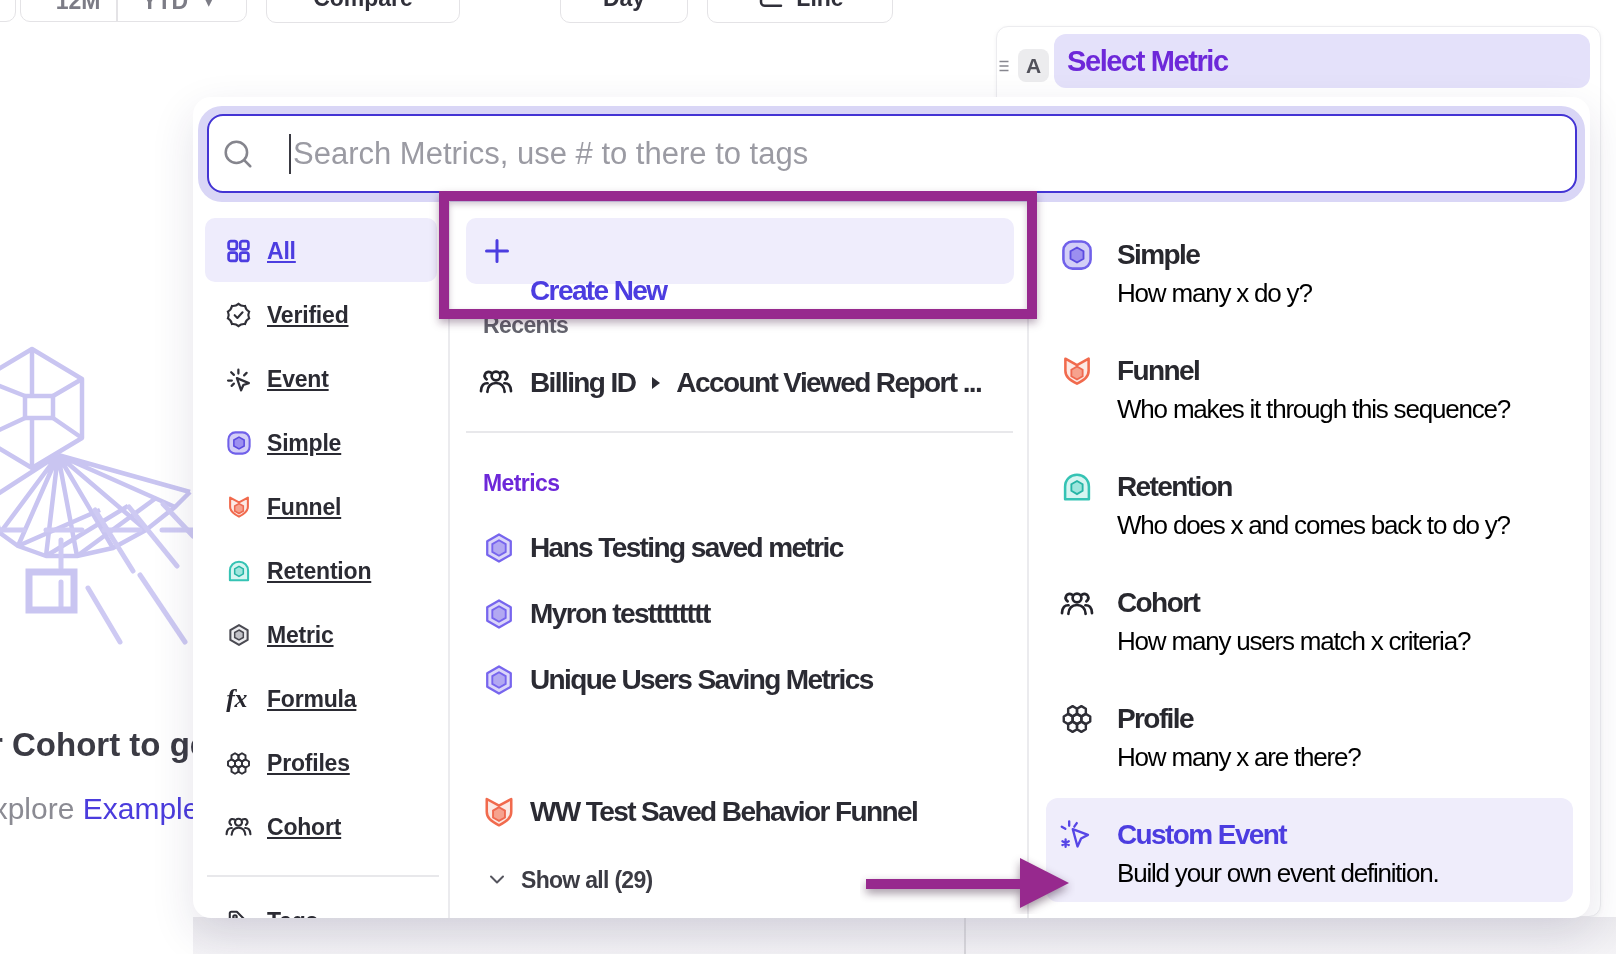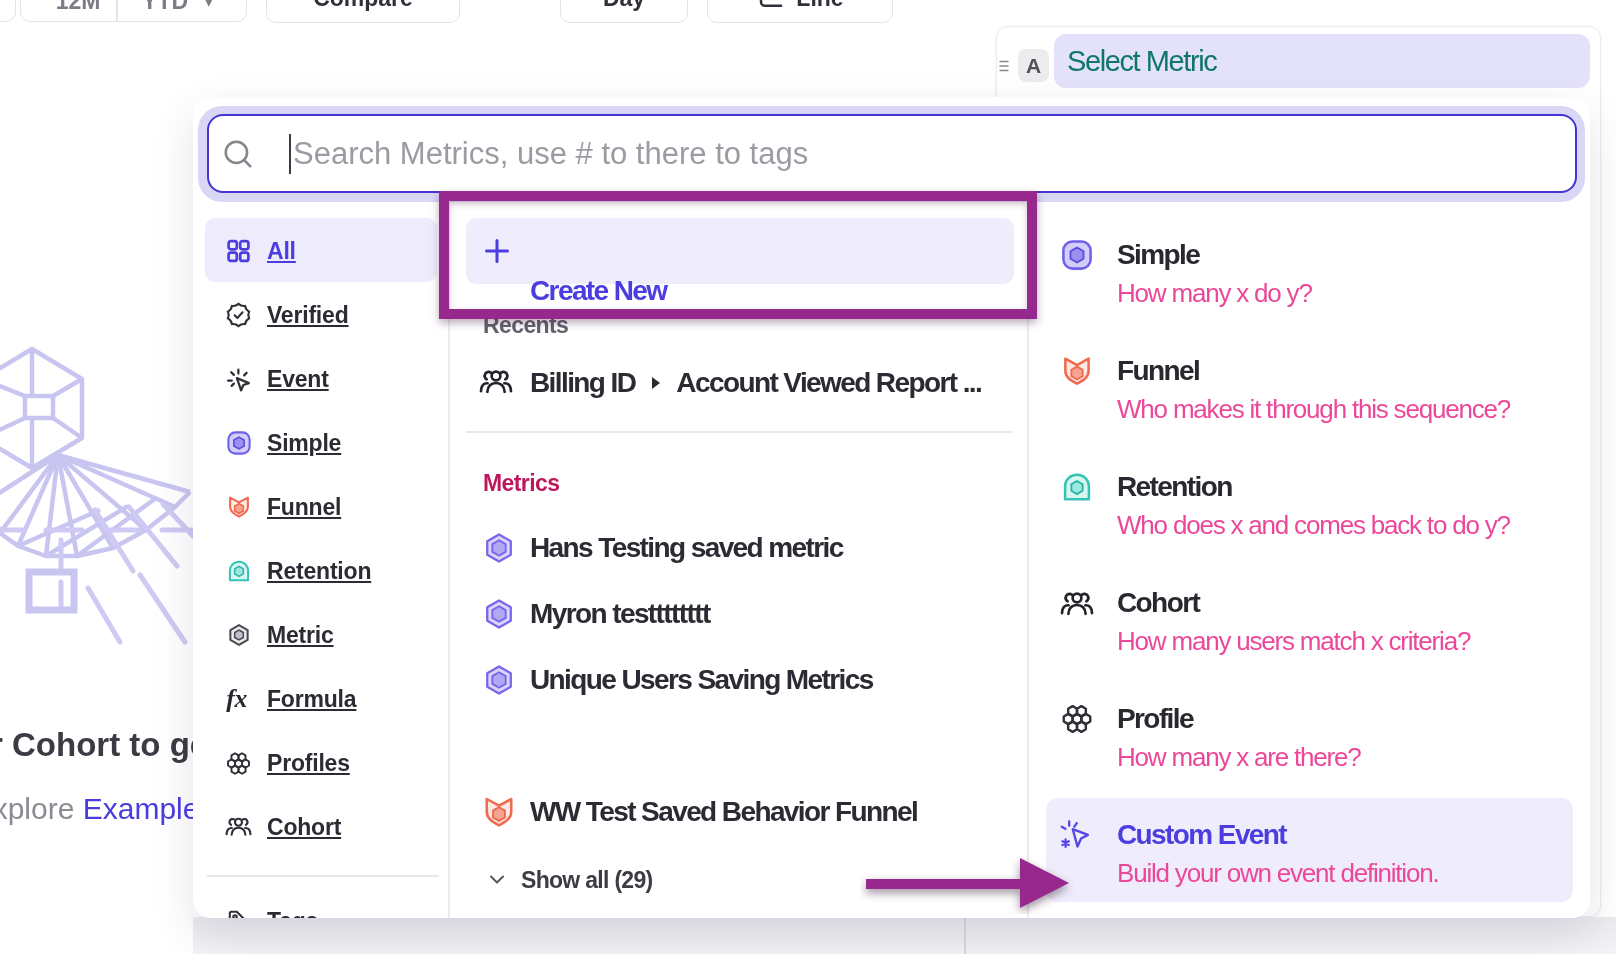--- a/index.html
+++ b/index.html
@@ -8,21 +8,21 @@
   .abs { position:absolute; }
   .btn { position:absolute; background:#fff; border:1.5px solid #e4e3e6; border-radius:10px; color:#30303a; font-weight:700; font-size:23px; display:flex; align-items:center; justify-content:center; }
   .catrow { position:absolute; left:32px; height:52px; display:flex; align-items:center; font-size:23px; letter-spacing:-0.2px; font-weight:700; color:#2b2b33;text-decoration:underline; }
   .cic { width:27px; display:inline-flex; justify-content:center; margin-right:15px; }
   .midtitle { height:36px; display:flex; align-items:center; font-size:28px; letter-spacing:-1.6px; }
   .mrow { left:290px; height:32px; display:flex; align-items:center; }
   .mic { width:32px; display:inline-flex; margin-right:15px; }
   .mtx { font-size:28px; letter-spacing:-1.6px; font-weight:700; color:#2b2b33; }
   .ric { left:867px; width:34px; display:flex; justify-content:center; }
   .rtitle { left:924px; height:36px; display:flex; align-items:center; font-size:28px; letter-spacing:-1.6px; font-weight:700; color:#28282e; }
-  .rsub { left:924px; height:28px; display:flex; align-items:center; font-size:26px; letter-spacing:-1.2px; color:#ec4899; }
+  .rsub { left:924px; height:28px; display:flex; align-items:center; font-size:26px; letter-spacing:-1.2px; color:#000000; }
 </style>
 </head>
 <body>
 
 <div class="btn" style="left:-40px; top:-26px; width:56px; height:48px;"></div>
 <div class="btn" style="left:20px; top:-40px; width:227px; height:62px;"></div>
 <div class="abs" style="left:116px; top:-26px; width:1.5px; height:48px; background:#e4e3e6;"></div>
 <div class="abs" style="left:40px; top:-12px; width:76px; text-align:center; font-size:23px; font-weight:700; color:#7c7c86;">12M</div>
 <div class="abs" style="left:120px; top:-12px; width:90px; text-align:center; font-size:23px; font-weight:700; color:#7c7c86;">YTD</div>
 <div class="abs" style="left:204px; top:-11px; font-size:19px; color:#7c7c86;">▾</div>
@@ -35,21 +35,21 @@
   </svg>
     <span>Line</span>
   </div>
 
 <div class="abs" style="left:996px; top:26px; width:605px; height:891px; background:#fff; border:1px solid #ececef; border-radius:12px; box-shadow:0 1px 4px rgba(30,30,60,.05);"></div>
 <svg class="abs" style="left:997px; top:58px;" width="16" height="16" viewBox="0 0 16 16" fill="none" stroke="#86868e" stroke-width="1.6">
   <path d="M2.5 3.5 h9 M2.5 8 h9 M2.5 12.5 h9"></path>
 </svg>
 <div class="abs" style="left:1018px; top:49px; width:31px; height:33px; background:#ececee; border-radius:8px; color:#51515a; font-weight:700; font-size:21px; display:flex; align-items:center; justify-content:center;">A</div>
 <div class="abs" style="left:1054px; top:34px; width:536px; height:54px; background:#e4e1fa; border-radius:12px;"></div>
-<div class="abs" style="left:1067px; top:45px; font-size:29px; letter-spacing:-1.4px; font-weight:400; color:#0f766e;">Select Metric</div>
+<div class="abs" style="left:1067px; top:45px; font-size:29px; letter-spacing:-1.4px; font-weight:700; color:#6d28d9;">Select Metric</div>
 
 <svg class="abs" style="left:0; top:330px;" width="193" height="330" viewBox="0 0 193 330" fill="none">
   <g stroke="#c9c5f1" stroke-width="4.5" stroke-linejoin="round">
 
     <path d="M32 19 L82 49 L82 108 L32 138 L-18 108 L-18 49 Z"></path>
     <path d="M32 19 L32 66 M82 49 L53 66 M82 108 L53 88 M32 138 L32 88 M-18 108 L25 88 M-18 49 L25 66"></path>
     <rect x="25" y="66" width="28" height="22"></rect>
 
     <path d="M58 125 L-10 169 M58 125 L0 203 M58 125 L18 216 M58 125 L46 226 M58 125 L77 226 M58 125 L113 218 M58 125 L146 200 M58 125 L175 177 M58 125 L190 162"></path>
     <path d="M-10 169 L0 203 L18 216 L46 226 L77 226 L113 218 L146 200 L175 177 L190 162"></path>
@@ -177,21 +177,21 @@
       <path d="M5.9 18.9 C6.3 14.5 8.7 12.7 12 12.7 C15.3 12.7 17.7 14.5 18.1 18.9" stroke-linecap="round"></path>
       <path d="M8.3 5.3 C6.8 4.5 4.9 5 4.3 6.4 C3.7 7.7 4.2 9.3 5.4 10.1" stroke-linecap="round"></path>
       <path d="M1.4 18.4 C1.6 14.4 3.4 12.7 6.1 12.9" stroke-linecap="round"></path>
       <path d="M15.7 5.3 C17.2 4.5 19.1 5 19.7 6.4 C20.3 7.7 19.8 9.3 18.6 10.1" stroke-linecap="round"></path>
       <path d="M22.6 18.4 C22.4 14.4 20.6 12.7 17.9 12.9" stroke-linecap="round"></path>
   </svg>
   <div class="abs midtitle" style="left:337px; top:268px; color:#2b2b33; font-weight:700;">Billing ID <svg width="13" height="16" viewBox="0 0 13 16" style="margin:0 14px;">
         <path d="M3 2 L11 8 L3 14 Z" fill="#2b2b33"></path>
       </svg> Account Viewed Report ...</div>
   <div class="abs" style="left:273px; top:334px; width:547px; height:1.5px; background:#e8e8eb;"></div>
-  <div class="abs" style="left:290px; top:373px; font-size:23px; letter-spacing:-0.6px; font-weight:700; color:#be185d;text-align:right;">Metrics</div>
+  <div class="abs" style="left:290px; top:373px; font-size:23px; letter-spacing:-0.6px; font-weight:700; color:#6d28d9;text-align:right;">Metrics</div>
 
   <div class="abs mrow" style="top:435px;">
       <span class="mic">
         <svg width="32" height="32" viewBox="0 0 24 24" fill="none">
       <polygon points="12.00,1.80 20.83,6.90 20.83,17.10 12.00,22.20 3.17,17.10 3.17,6.90" fill="#dbd6f9" stroke="#7765ee" stroke-width="1.7" stroke-linejoin="round"></polygon>
       <polygon points="12.00,6.20 17.02,9.10 17.02,14.90 12.00,17.80 6.98,14.90 6.98,9.10" fill="#b2a8f2" stroke="#7765ee" stroke-width="1.4"></polygon>
     </svg>
       </span>
       <span class="mtx">Hans Testing saved metric</span>
     </div>

